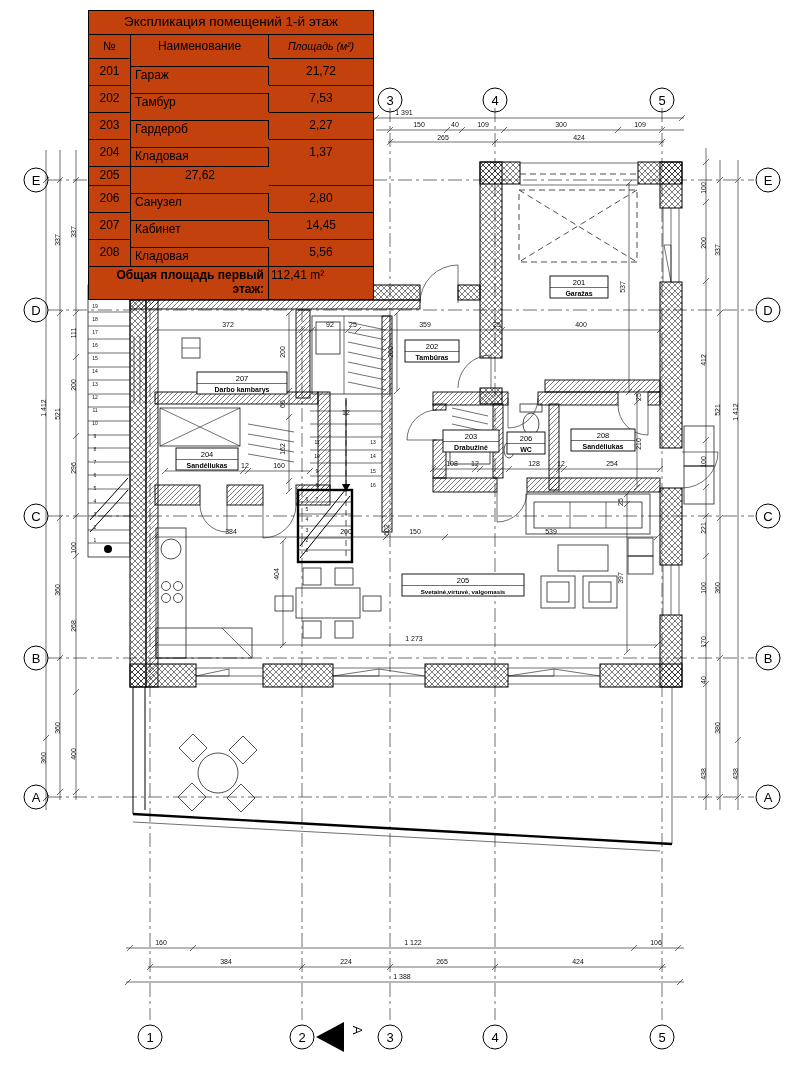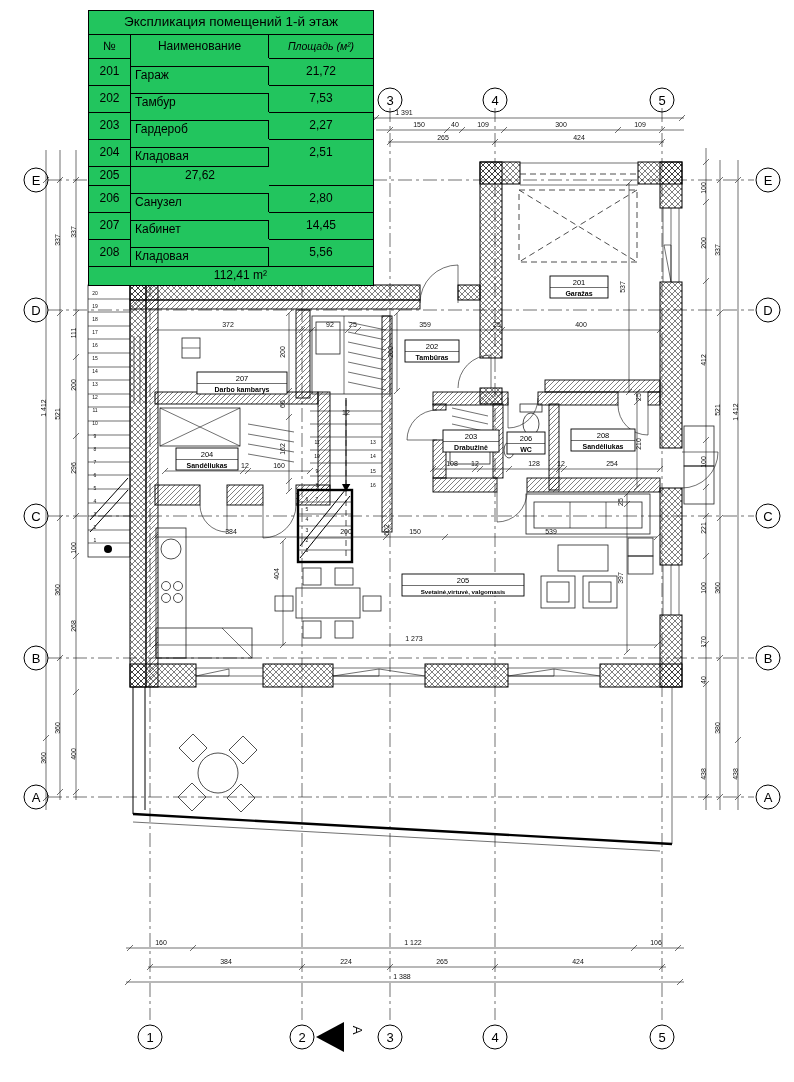--- a/index.html
+++ b/index.html
@@ -2,33 +2,33 @@
 <html><head>
 <meta charset="utf-8">
 <style>
   html,body{margin:0;padding:0;background:#fff;}
   .stage{position:relative;width:794px;height:1082px;background:#fff;overflow:hidden;
          font-family:"Liberation Sans",sans-serif;color:#000;}
   .stage svg{position:absolute;left:0;top:0;}
 
   
   .schedule{position:absolute;left:88px;top:10px;width:284px;border:1.6px solid #000;
-            background:#22c55e;z-index:5;font-size:12px;line-height:1.15;}
+            background:#c2410c;z-index:5;font-size:12px;line-height:1.15;}
   .sch-title{border-bottom:1.2px solid #000;text-align:center;font-size:13.5px;padding:3px 2px 4px;}
   .sch-head{display:grid;grid-template-columns:42px 138px 104px;font-size:12px;}
   .sch-head>div{padding:5px 2px;text-align:center;border-right:1px solid #000;}
   .sch-head>div:last-child{border-right:none;font-size:10.5px;font-style:italic;}
   .trow{display:grid;grid-template-columns:42px 138px 104px;}
   .tc{border-top:1px solid #000;padding:2px 2px;min-height:14px;display:flex;align-items:center;}
   .tc1{justify-content:center;border-right:1px solid #000;}
   .tc2{justify-content:flex-start;padding-left:4px;border-right:1px solid #000;white-space:pre-line;margin-top:8px;}
   .tc3{justify-content:center;}
   .sch-tot{display:grid;grid-template-columns:180px 104px;border-top:1.4px solid #000;}
   .sch-tot .lab{font-weight:bold;text-align:right;padding:2px 4px;border-right:1px solid #000;}
-  .sch-tot .val{text-align:right;padding:2px 2px;}
+  .sch-tot .val{text-align:left;padding:2px 2px;}
   .sch-tot2 .lab{font-size:13px;border-right:none;}
   .sch-tot2 .val{font-size:12.5px;}
 
   
   .steps-col{position:absolute;display:flex;flex-direction:column;justify-content:space-between;
              width:10px;font-size:5px;line-height:1;color:#111;text-align:center;z-index:4;}
 
   
   .thin{stroke:#111;stroke-width:.6;fill:none;}
   .med{stroke:#000;stroke-width:1;fill:none;}
@@ -431,21 +431,21 @@
 
       <div class="trow">
         <div class="tc tc1">203</div>
         <div class="tc tc2">Гардероб</div>
         <div class="tc tc3">2,27</div>
       </div>
 
       <div class="trow">
         <div class="tc tc1">204</div>
         <div class="tc tc2">Кладовая</div>
-        <div class="tc tc3">2,51</div>
+        <div class="tc tc3">1,37</div>
       </div>
 
       <div class="trow">
         <div class="tc tc1">205</div>
         <div class="tc tc3">27,62</div>
       </div>
 
       <div class="trow">
         <div class="tc tc1">206</div>
         <div class="tc tc2">Санузел</div>
@@ -458,20 +458,21 @@
         <div class="tc tc3">14,45</div>
       </div>
 
       <div class="trow">
         <div class="tc tc1">208</div>
         <div class="tc tc2">Кладовая</div>
         <div class="tc tc3">5,56</div>
       </div>
     </div>
   <div class="sch-tot">
+    <div class="lab">Общая площадь первый этаж:</div>
     <div class="val">112,41 m²</div>
   </div>
 </div>
 
 <div class="steps-col" style="left:90px;top:291px;height:252px;">
 
 <span>20</span>
       <span>19</span>
       <span>18</span>
       <span>17</span>

